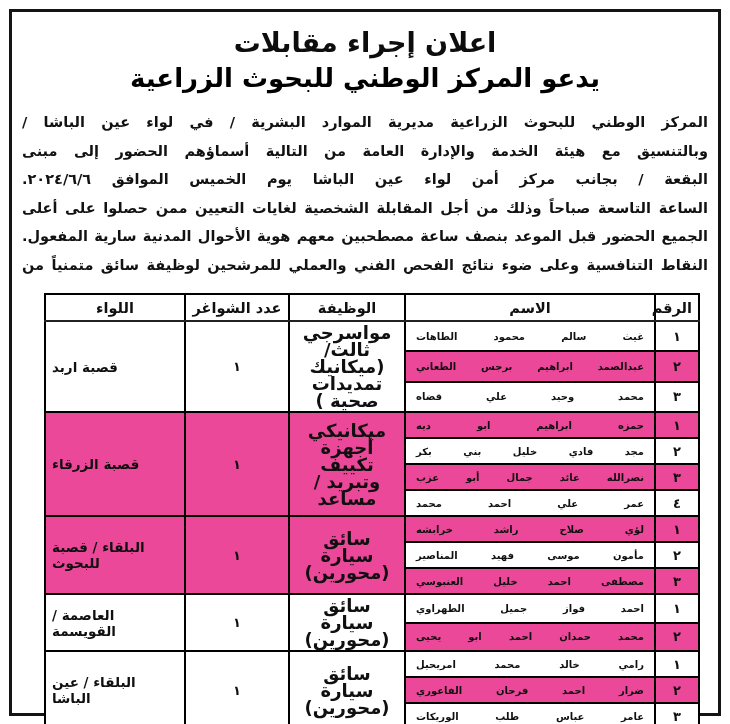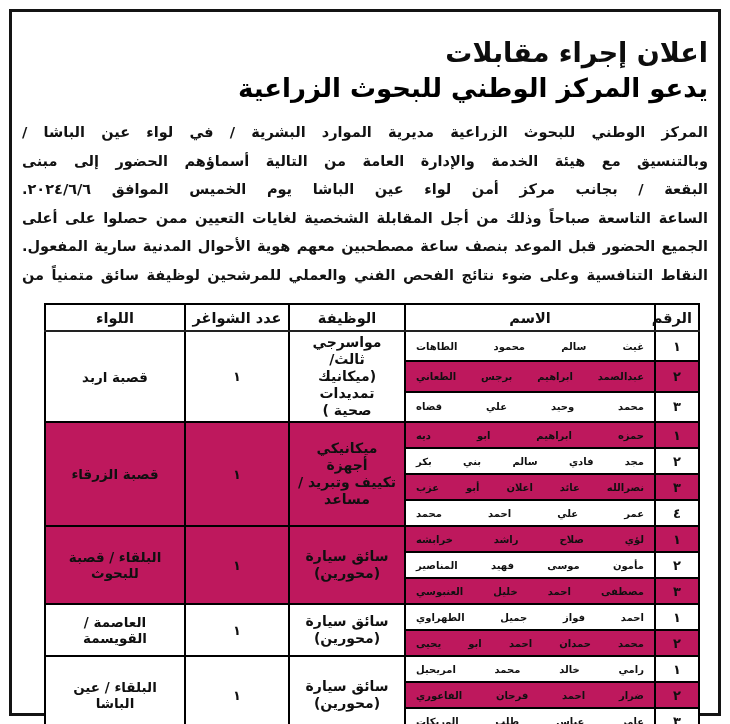--- a/index.html
+++ b/index.html
@@ -7,21 +7,21 @@
   body { font-family:"DejaVu Sans", sans-serif; width:730px; }
   .page {
     position:relative; width:730px; height:724px; background:#fff; overflow:hidden;
   }
   .frame {
     position:absolute; top:9px; left:9px; right:9px; bottom:8px;
     border:3.5px solid #141414;
     display:flex; flex-direction:column;
     padding:6px 10px 6px 10px;
   }
-  .title-block { margin-top:18px; }
+  .title-block { text-align:center; margin-top:8px; }
   .title-line1 {
     font-size:27px; font-weight:bold; color:#0d0d0d; line-height:34px;
     letter-spacing:0.5px;
   }
   .title-line2 {
     font-size:26px; font-weight:bold; color:#000000; line-height:36px;
     letter-spacing:0.5px;
   }
   .body-par { margin-top:12px; direction:rtl; }
   .para-line {
@@ -48,26 +48,26 @@
     font-size:14.5px; font-weight:bold; height:27px; text-align:center;
     border-bottom:2px solid #222;
   }
   .roster td { font-weight:bold; }
   td.num  { text-align:center; font-size:13px; height:26px; }
   td.name {
     text-align:justify; text-align-last:justify; font-size:10px;
     padding:2px 10px;
   }
   td.pos  {
-    text-align:center; font-size:14px; line-height:17px;
+    text-align:center; font-size:18px; line-height:17px;
     white-space:pre-line;
   }
   td.vac  { text-align:center; font-size:13px; }
-  td.dist { text-align:center; font-size:13.5px; }
-  td.sh   { background:#be185d; }
+  td.dist { text-align:left; font-size:13.5px; }
+  td.sh   { background:#ec4899; }
   tr.gstart td { border-top:2px solid #222; }
   .footer-sig {
     margin-top:auto; direction:rtl; text-align:left;
     font-size:15.5px; font-weight:bold; color:#0d0d0d;
     padding:0 2px 4px 6px;
   }
 </style>
 </head>
 <body>
 
@@ -129,25 +129,25 @@
           <td class="num sh">١</td>
           <td class="name sh">حمزه ابراهيم ابو ديه</td>
           <td class="pos sh" rowspan="4">ميكانيكي أجهزة
 تكييف وتبريد /
 مساعد</td>
           <td class="vac sh" rowspan="4">١</td>
           <td class="dist sh" rowspan="4">قصبة الزرقاء</td>
         </tr>
         <tr>
           <td class="num">٢</td>
-          <td class="name">مجد فادي سالم بني بكر</td>
+          <td class="name">مجد فادي خليل بني بكر</td>
         </tr>
         <tr>
           <td class="num sh">٣</td>
-          <td class="name sh">نصرالله عائد اعلان أبو عزب</td>
+          <td class="name sh">نصرالله عائد جمال أبو عزب</td>
         </tr>
         <tr>
           <td class="num">٤</td>
           <td class="name">عمر علي احمد محمد</td>
         </tr>
 
         <tr class="gstart">
           <td class="num sh">١</td>
           <td class="name sh">لؤي صلاح راشد خرابشه</td>
           <td class="pos sh" rowspan="3">سائق سيارة

